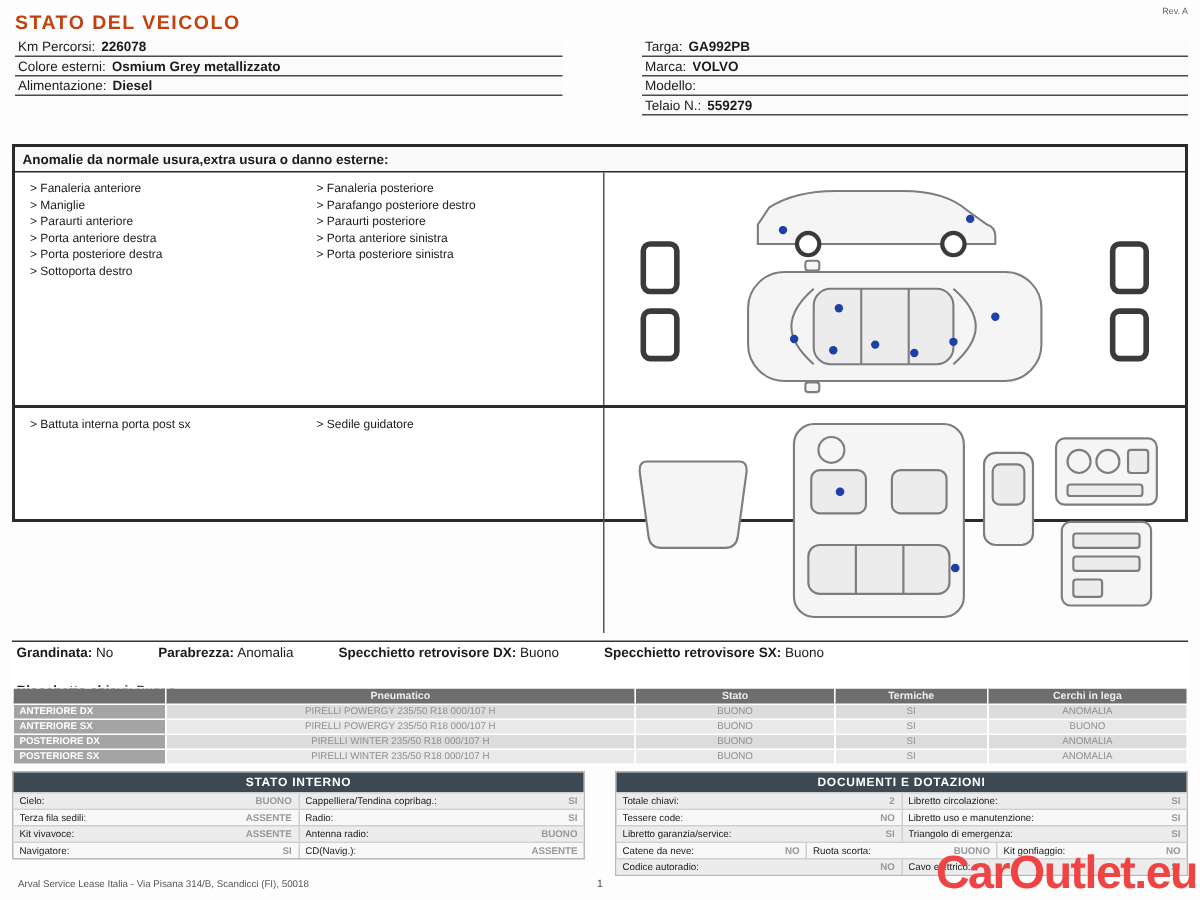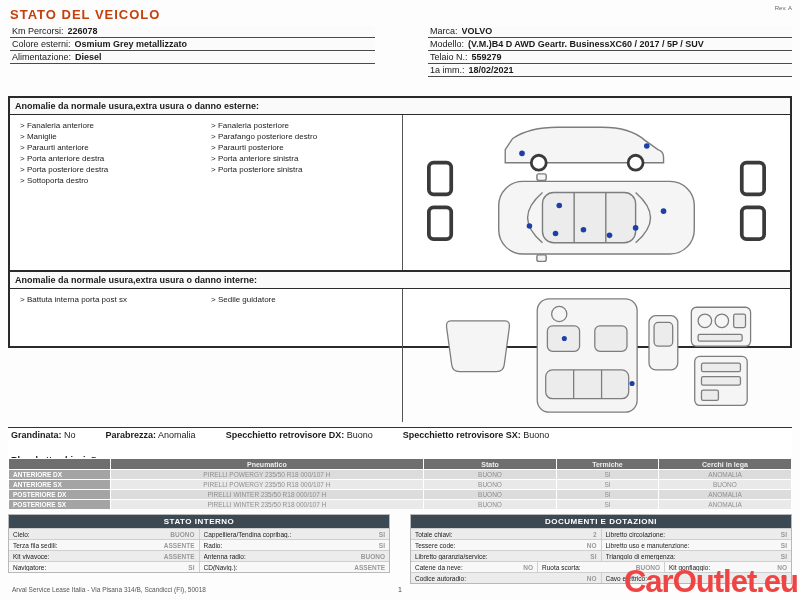--- a/index.html
+++ b/index.html
@@ -77,34 +77,33 @@
       <span class="v">Osmium Grey metallizzato</span>
     </div>
     <div class="field">
       <span class="k">Alimentazione:</span>
       <span class="v">Diesel</span>
     </div>
   </div>
 
   <div class="info-right">
     <div class="field">
+      <span class="k">Targa:</span>
+      <span class="v">GA992PB</span>
+    </div>
+    <div class="field">
       <span class="k">Marca:</span>
       <span class="v">VOLVO</span>
     </div>
     <div class="field">
       <span class="k">Modello:</span>
-      <span class="v">(V.M.)B4 D AWD Geartr. BusinessXC60 / 2017 / 5P / SUV</span>
     </div>
     <div class="field">
       <span class="k">Telaio N.:</span>
       <span class="v">559279</span>
-    </div>
-    <div class="field">
-      <span class="k">1a imm.:</span>
-      <span class="v">18/02/2021</span>
     </div>
   </div>
 
   <div class="main-box">
 
     <div class="section-ext">
       <div class="sec-header">Anomalie da normale usura,extra usura o danno esterne:</div>
       <div class="sec-body">
         <div class="anomaly-cols">
           <div class="anomaly-col">
@@ -152,21 +151,20 @@
               <circle cx="262" cy="100" r="3"></circle>
                 <circle cx="110" cy="38" r="3"></circle>
               <circle cx="244" cy="30" r="3"></circle>
             </g>
           </svg>
         </div>
       </div>
     </div>
 
     <div class="section-int">
-      <div class="sec-header">Anomalie da normale usura,extra usura o danno interne:</div>
       <div class="sec-body">
         <div class="anomaly-cols">
           <div class="anomaly-col">
             <div class="anomaly-item">Battuta interna porta post sx</div>
           </div>
           <div class="anomaly-col">
             <div class="anomaly-item">Sedile guidatore</div>
           </div>
         </div>
         <div class="diagram-area">

